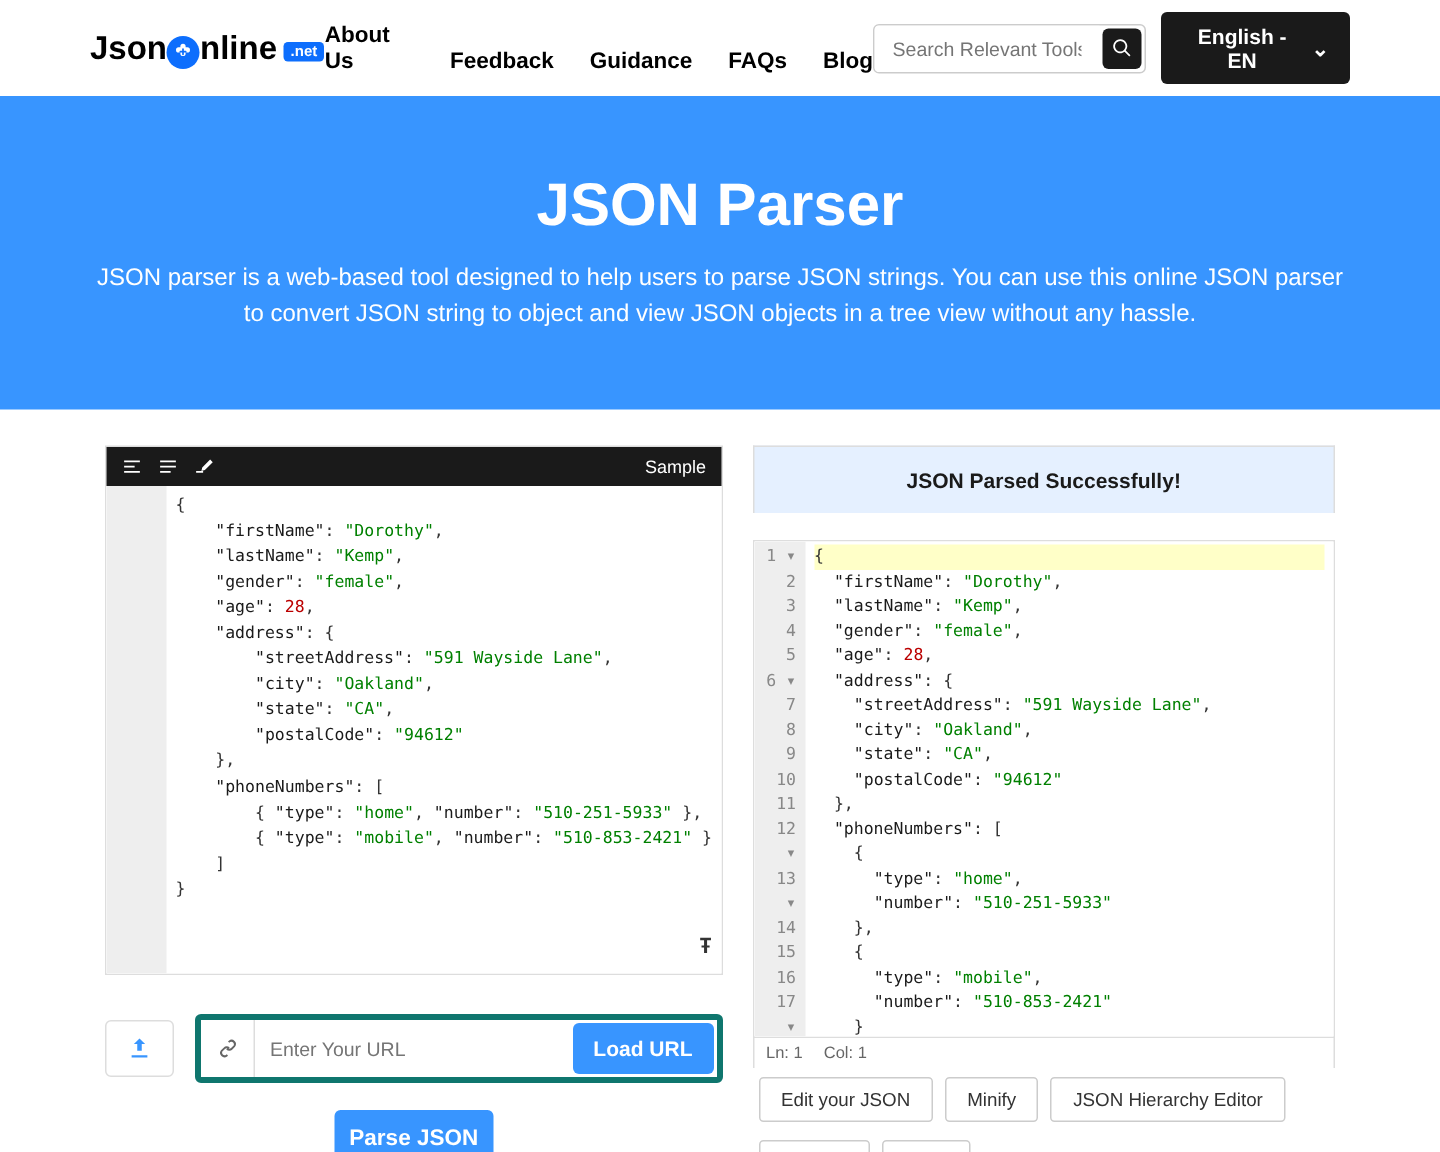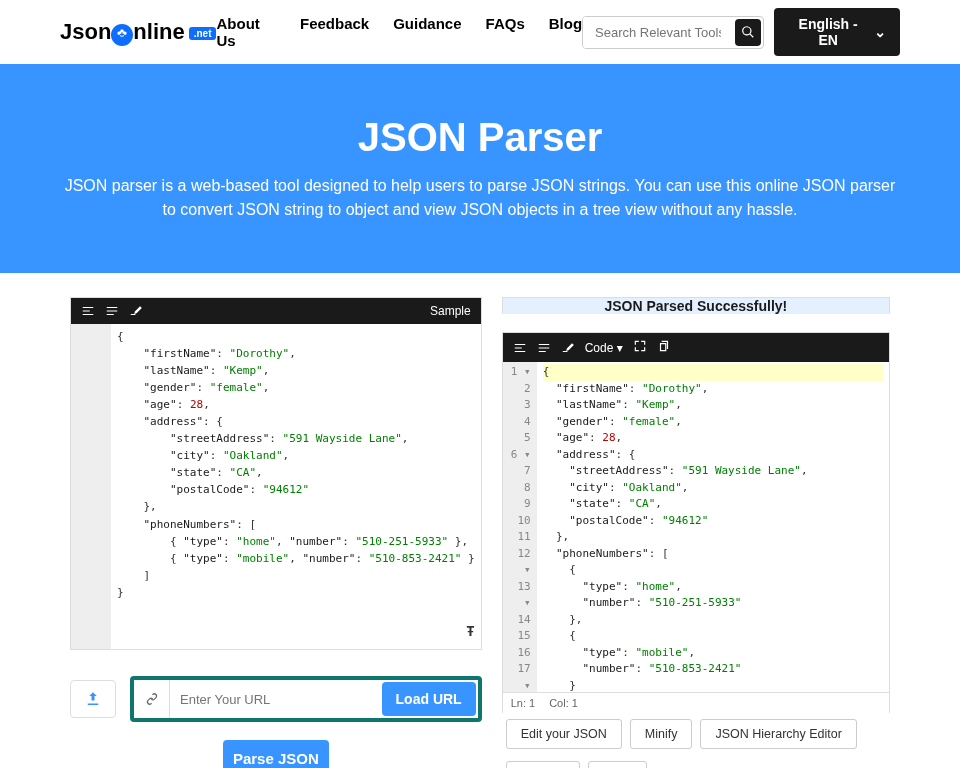--- a/index.html
+++ b/index.html
@@ -4,21 +4,21 @@
 <style>
 * { box-sizing: border-box; margin: 0; padding: 0; }
 body { font-family: -apple-system, BlinkMacSystemFont, "Segoe UI", Arial, sans-serif; background: #fff; color: #333; }
 .header { display: flex; align-items: center; justify-content: space-between; padding: 8px 60px; background: #fff; }
 .logo { display: flex; align-items: baseline; font-weight: 700; font-size: 22px; }
 .logo-json { color: #000; }
 .logo-o { display: inline-flex; align-items: center; justify-content: center; width: 22px; height: 22px; background: #0d6efd; border-radius: 50%; position: relative; top: 3px; }
 .logo-o svg { width: 14px; height: 14px; fill: #fff; }
 .logo-nline { color: #000; }
 .logo-badge { display: inline-block; background: #0d6efd; color: #fff; font-size: 10px; padding: 1px 5px; border-radius: 3px; margin-left: 4px; position: relative; top: -2px; }
-.nav { display: flex; gap: 24px; font-weight: 700; font-size: 15px; }
+.nav { display: flex; gap: 24px; font-weight: 700; font-size: 15px; align-items: flex-end; }
 .nav a { color: #000; text-decoration: none; cursor: pointer; }
 .header-right { display: flex; gap: 10px; align-items: center; }
 .search-box { display: flex; border: 1px solid #ccc; border-radius: 4px; overflow: hidden; }
 .search-input { border: none; padding: 8px 12px; font-size: 13px; width: 150px; outline: none; }
 .search-btn { background: #1a1a1a; color: #fff; border: none; width: 30px; display: flex; align-items: center; justify-content: center; cursor: pointer; border-radius: 4px; margin: 2px; }
 .lang-btn { background: #1a1a1a; color: #fff; border: none; padding: 8px 14px; border-radius: 4px; font-size: 14px; font-weight: 600; cursor: pointer; display: flex; align-items: center; gap: 6px; }
 .hero { background: #3895ff; color: #fff; text-align: center; padding: 51px 20px; }
 .hero h1 { font-size: 40px; font-weight: 800; margin-bottom: 14px; }
 .hero p { font-size: 16px; max-width: 840px; margin: 0 auto; line-height: 1.5; }
 .main { display: flex; gap: 20px; padding: 24px 70px; }
@@ -35,21 +35,21 @@
 .str { color: #008000; }
 .num { color: #b00; }
 .corner-icon { position: absolute; right: 6px; bottom: 6px; font-weight: bold; font-size: 14px; }
 .controls { display: flex; gap: 14px; margin-top: 26px; align-items: center; }
 .upload-btn { width: 46px; height: 38px; border: 1px solid #ddd; border-radius: 4px; display: flex; align-items: center; justify-content: center; cursor: pointer; color: #3895ff; }
 .url-group { display: flex; border: 4px solid #0f766e; border-radius: 4px; overflow: hidden; flex: 1; }
 .url-icon { width: 36px; display: flex; align-items: center; justify-content: center; border-right: 1px solid #ddd; color: #666; }
 .url-input { border: none; padding: 9px 10px; flex: 1; outline: none; font-size: 13px; }
 .load-btn { background: #3895ff; color: #fff; border: none; padding: 9px 14px; font-size: 14px; cursor: pointer; border-radius: 4px; margin: 2px; font-weight: 600; }
 .parse-btn { background: #3895ff; color: #fff; border: none; padding: 10px 10px; font-size: 15px; border-radius: 4px; cursor: pointer; margin: 18px auto 0; display: block; font-weight: 600; }
-.success-banner { background: #e5f0ff; text-align: center; padding: 0; font-weight: 700; font-size: 14px; color: #1a1a1a; border: 1px solid #ddd; border-bottom: none; }
+.success-banner { background: #e5f0ff; text-align: center; padding: 14px; font-weight: 700; font-size: 14px; color: #1a1a1a; border: 1px solid #ddd; border-bottom: none; }
 .output-toolbar { background: #1a1a1a; color: #fff; display: flex; align-items: center; gap: 10px; padding: 6px 10px; font-size: 12px; }
 .code-dropdown { font-size: 12px; cursor: pointer; }
 .output-area { font-family: ui-monospace, Menlo, Consolas, monospace; font-size: 11px; line-height: 1.5; background: #fff; display: flex; height: 330px; overflow: hidden; }
 .ln-gutter { background: #eee; color: #888; text-align: right; padding: 2px 6px; user-select: none; width: 34px; }
 .ln-gutter div { }
 .out-body { padding: 2px 6px; white-space: pre; flex: 1; }
 .highlight-line { background: #ffffc8; }
 .status-bar { font-size: 11px; color: #666; padding: 4px 8px; display: flex; gap: 14px; border-left: 1px solid #ddd; border-right: 1px solid #ddd; }
 .action-row { display: flex; gap: 8px; padding: 6px 4px; flex-wrap: wrap; }
 .action-btn { background: #fff; border: 1px solid #ccc; padding: 7px 14px; font-size: 12.5px; border-radius: 3px; cursor: pointer; color: #333; }
@@ -159,46 +159,20 @@
         <input class="url-input" placeholder="Enter Your URL" style="">
         <button class="load-btn">Load URL</button>
       </div>
     </div>
     <button class="parse-btn">Parse JSON</button>
   </div>
 
   <div class="panel">
     <div class="success-banner">JSON Parsed Successfully!</div>
     <div class="editor-wrap" style="margin-top:18px">
-      <div class="output-toolbar">
-        <div class="toolbar-icons">
-          <span>
-              <svg class="ico" viewBox="0 0 24 24">
-                <path d="M3 5h18v2H3zm0 6h12v2H3zm0 6h18v2H3z"></path>
-              </svg>
-            </span>
-          <span>
-              <svg class="ico" viewBox="0 0 24 24">
-                <path d="M3 5h18v2H3zm0 6h18v2H3zm0 6h12v2H3z"></path>
-              </svg>
-            </span>
-          <span>
-              <svg class="ico" viewBox="0 0 24 24">
-                <path d="M22 7l-3-3-9 9-1 4 4-1 9-9zM3 17h8v2H3z"></path>
-              </svg>
-            </span>
-        </div>
-        <span class="code-dropdown">Code ▾</span>
-        <span><svg class="ico" viewBox="0 0 24 24">
-              <path d="M3 3h7v2H5v5H3V3zm18 0v7h-2V5h-5V3h7zM3 21v-7h2v5h5v2H3zm18 0h-7v-2h5v-5h2v7z"></path>
-            </svg></span>
-        <span><svg class="ico" viewBox="0 0 24 24">
-              <path d="M8 3h11v14h-2V5H8V3zM5 7h11v14H5V7zm2 2v10h7V9H7z"></path>
-            </svg></span>
-      </div>
       <div class="output-area">
         <div class="ln-gutter" id="out-gutter">
             <div>1 ▾</div>
             <div>2</div>
             <div>3</div>
             <div>4</div>
             <div>5</div>
             <div>6 ▾</div>
             <div>7</div>
             <div>8</div>

